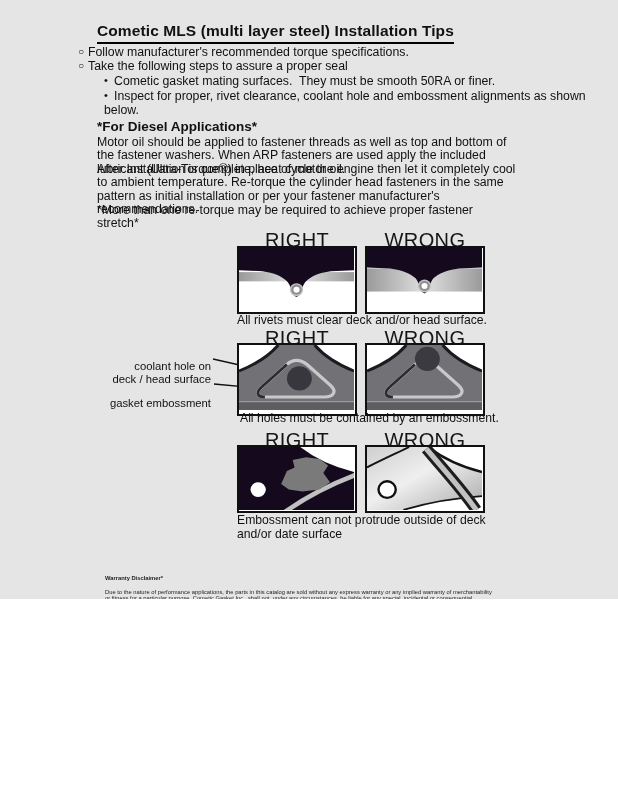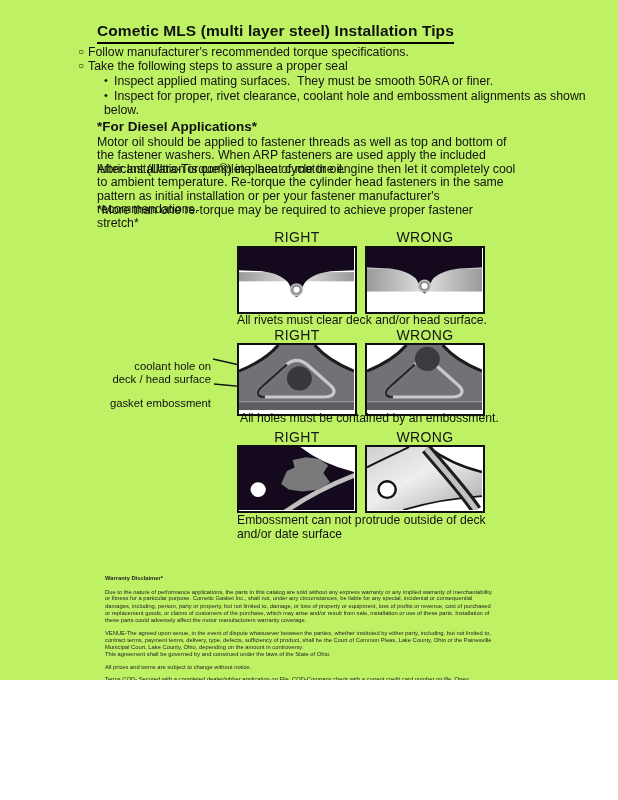--- a/index.html
+++ b/index.html
@@ -1,41 +1,41 @@
 <!DOCTYPE html>
 <html><head>
 <meta charset="utf-8">
 <style>
   html,body{margin:0;padding:0;}
   body{
     width:618px;height:800px;background:#ffffff;
     font-family:"Liberation Sans","DejaVu Sans",sans-serif;
     color:#111111;
   }
-  .page{position:relative;width:618px;height:680px;background:#bef264;overflow:hidden;text-decoration:underline;}
+  .page{position:relative;width:618px;height:599px;background:#e5e5e5;overflow:hidden;text-decoration:underline;}
 
   .title{
     position:absolute;left:97px;top:22px;
     font-size:15.5px;font-weight:bold;letter-spacing:0.1px;
     border-bottom:2px solid #000;padding-bottom:2px;white-space:nowrap;
   }
 
   .tips{position:absolute;left:78px;top:45px;font-size:12.3px;line-height:14px;}
   .tip-row{white-space:pre-wrap;}
   .tip-row .m{display:inline-block;width:10px;font-size:10px;vertical-align:1px;}
   .sub{margin-left:26px;}
   .sub .m{font-size:11px;}
 
   .diesel-head{position:absolute;left:97px;top:119px;font-size:13.5px;font-weight:bold;}
   .para{position:absolute;left:97px;width:420px;font-size:12.3px;line-height:13.4px;white-space:pre-wrap;}
   .p1{top:136px;}
   .p2{top:163px;}
   .pnote{top:204px;}
 
-  .rw{position:absolute;width:120px;text-align:center;font-size:14px;letter-spacing:0.4px;color:#151515;}
+  .rw{position:absolute;width:120px;text-align:center;font-size:20px;letter-spacing:0.4px;color:#151515;}
   .diagbox{
     position:absolute;width:120px;height:68px;box-sizing:border-box;
     border:2.5px solid #101010;background:#fff;
   }
   .diagbox svg{display:block;}
   .h70{height:73px;}
 
   .caption{position:absolute;font-size:12.2px;line-height:13.5px;color:#111;}
 
   .callout{position:absolute;left:90px;width:121px;text-align:right;font-size:11.3px;line-height:12.6px;color:#111;margin-top:20px;}
@@ -57,21 +57,21 @@
 </head>
 <body>
 
 <div class="page">
 
   <div class="title">Cometic MLS (multi layer steel) Installation Tips</div>
 
   <div class="tips">
     <div class="tip-row"><span class="m">○</span><span>Follow manufacturer's recommended torque specifications.</span></div>
     <div class="tip-row"><span class="m">○</span><span>Take the following steps to assure a proper seal</span></div>
-    <div class="tip-row sub"><span class="m">•</span><span>Inspect applied mating surfaces.  They must be smooth 50RA or finer.</span></div>
+    <div class="tip-row sub"><span class="m">•</span><span>Cometic gasket mating surfaces.  They must be smooth 50RA or finer.</span></div>
     <div class="tip-row sub"><span class="m">•</span><span>Inspect for proper, rivet clearance, coolant hole and embossment alignments as shown below.</span></div>
   </div>
 
   <div class="diesel-head">*For Diesel Applications*</div>
   <div class="para p1">Motor oil should be applied to fastener threads as well as top and bottom of the fastener washers. When ARP fasteners are used apply the included lubricant (Ultra-Torque®) in place of motor oil.</div>
   <div class="para p2">After Installation is complete, heat cycle the engine then let it completely cool to ambient temperature. Re-torque the cylinder head fasteners in the same pattern as initial installation or per your fastener manufacturer's recommendations.</div>
   <div class="para pnote">*More than one re-torque may be required to achieve proper fastener stretch*</div>
 
   <div class="rw" style="left:237px;top:229px;">RIGHT</div>
   <div class="rw" style="left:365px;top:229px;">WRONG</div>

